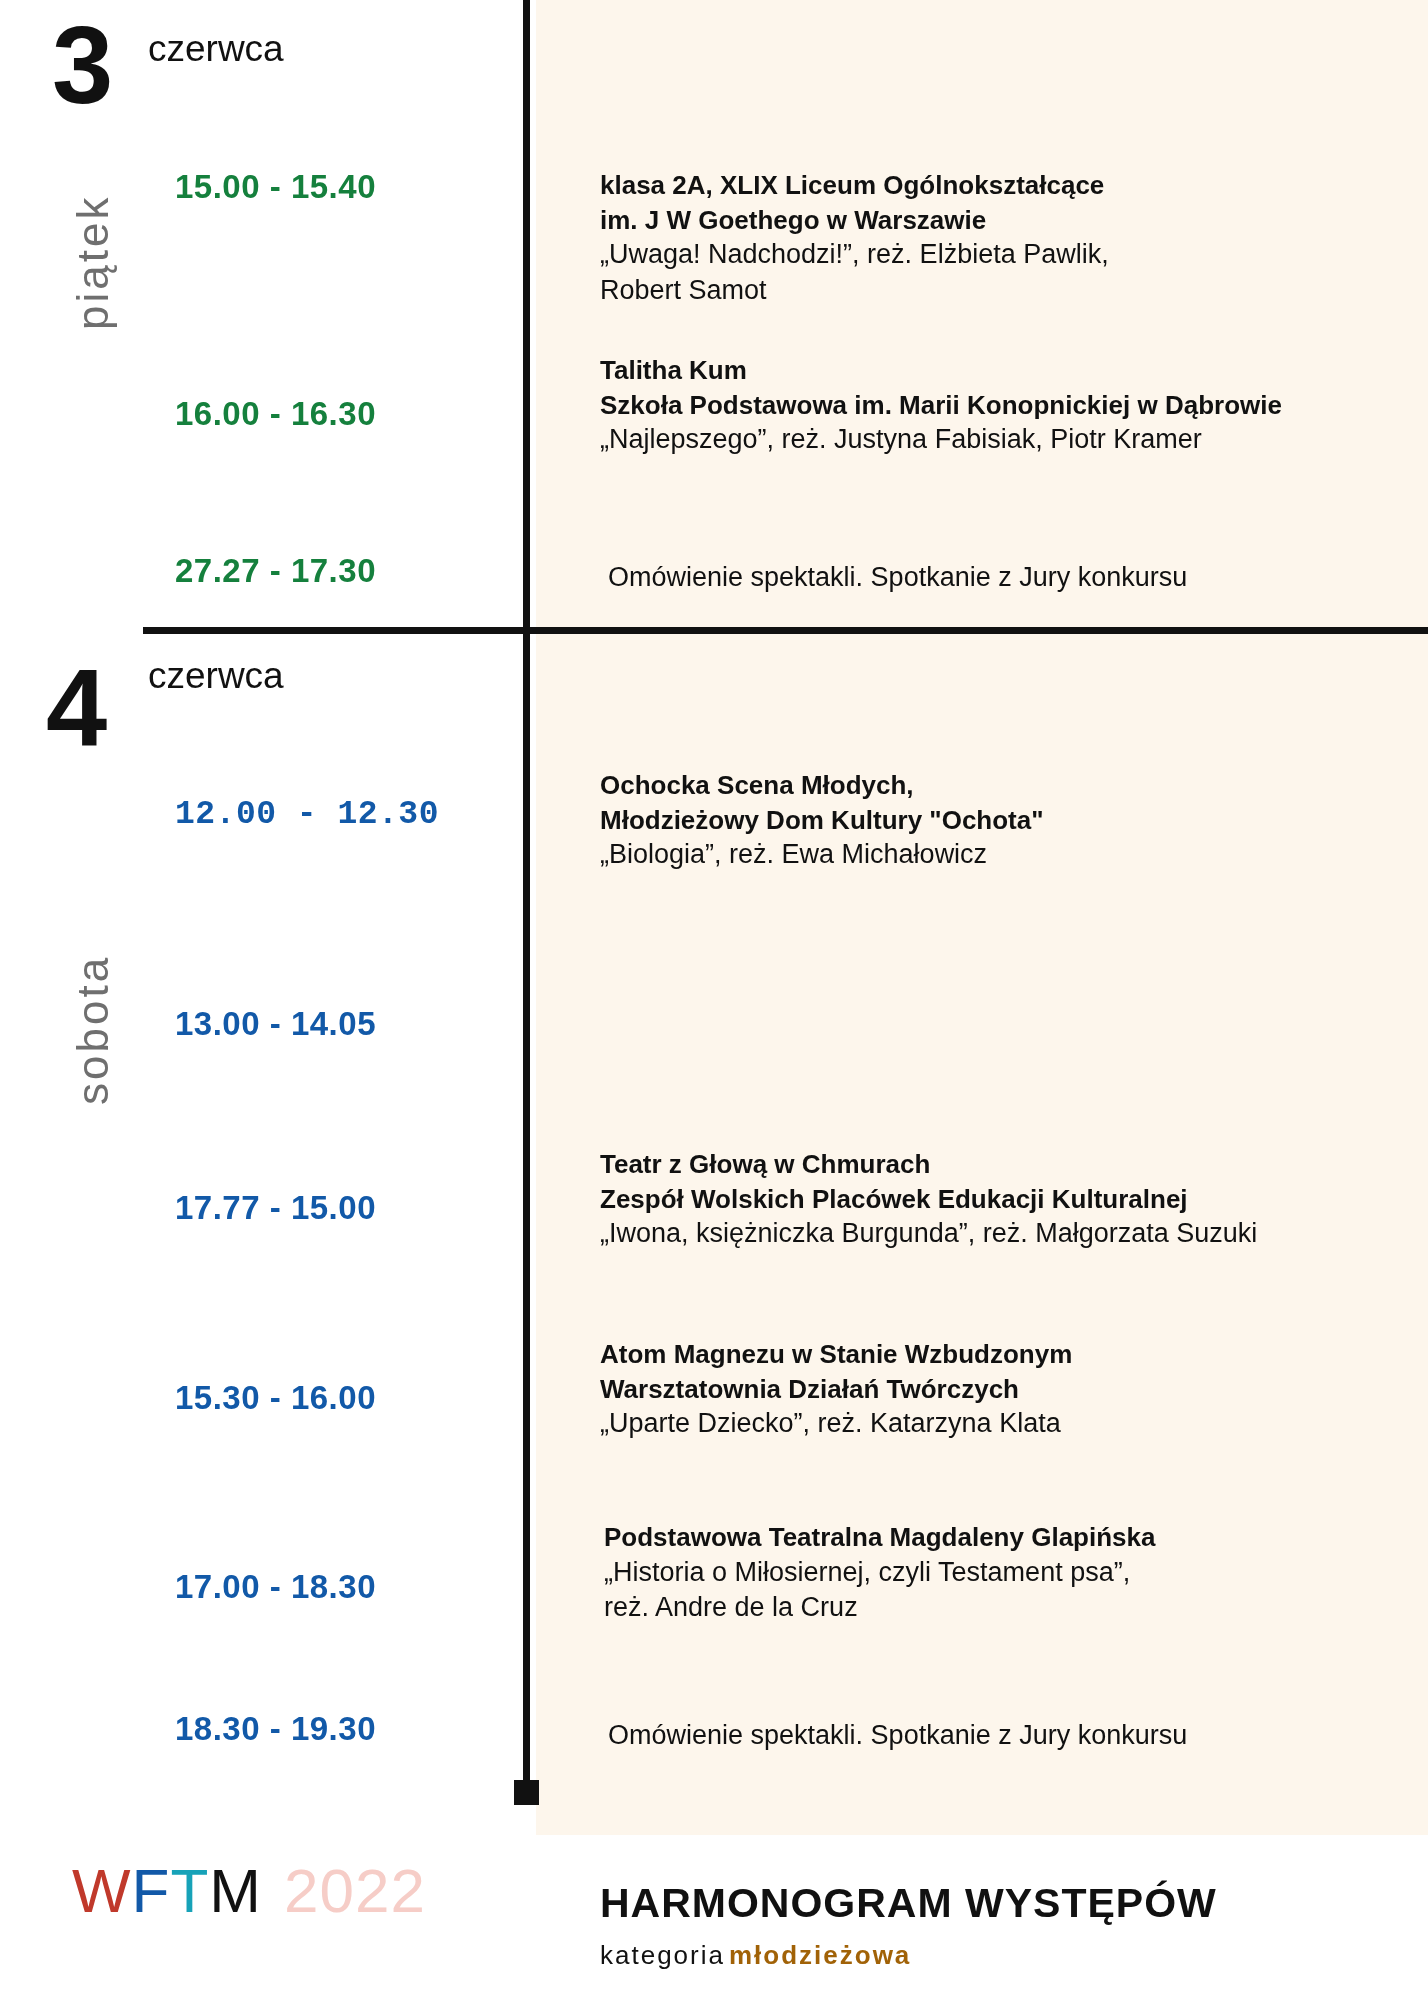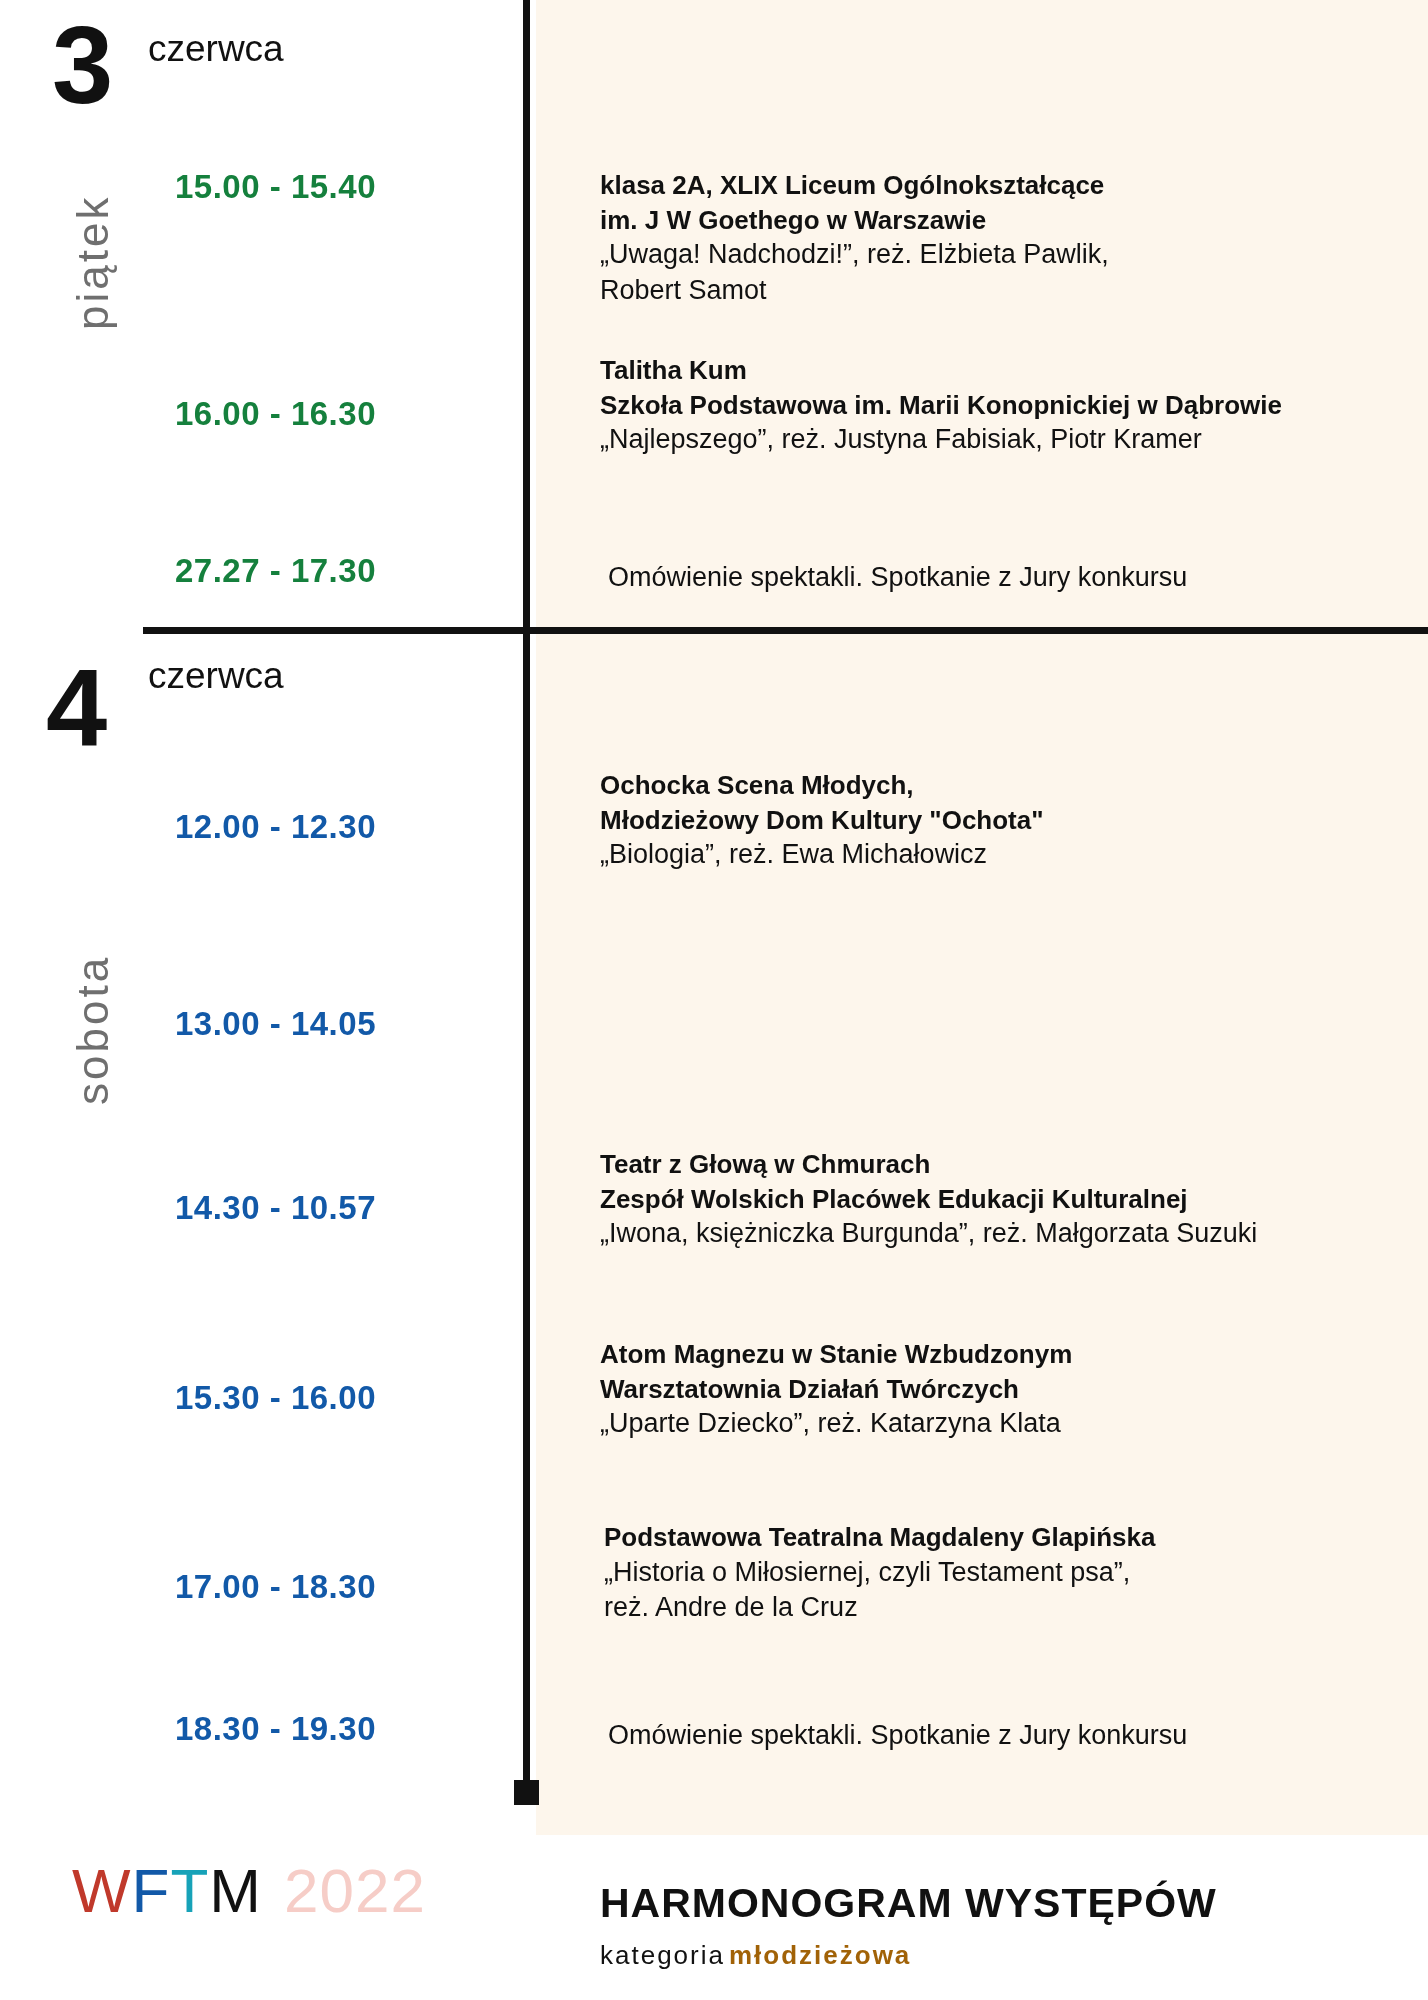--- a/index.html
+++ b/index.html
@@ -209,35 +209,35 @@
   </div>
 </div>
 
 <div class="day">
   <div class="day-number d2-num">4</div>
   <div class="day-month d2-month">czerwca</div>
   <div class="day-weekday d2-weekday">sobota</div>
 </div>
 
 <div class="row" style="top:768px;">
-  <div class="time blue" style="top:40px;">12.00  - 12.30</div>
+  <div class="time blue" style="top:28px;font-family:Liberation Mono, monospace;">12.00  - 12.30</div>
   <div class="detail">
     <p class="group">Ochocka Scena Młodych,<br>Młodzieżowy Dom Kultury "Ochota"</p>
     <p class="play">„Biologia”, reż. Ewa Michałowicz</p>
   </div>
 </div>
 
 <div class="row" style="top:963px;">
   <div class="time blue" style="top:42px;">13.00 - 14.05</div>
   <div class="detail">
   </div>
 </div>
 
 <div class="row" style="top:1147px;">
-  <div class="time blue" style="top:42px;">14.30 - 10.57</div>
+  <div class="time blue" style="top:42px;">17.77 - 15.00</div>
   <div class="detail">
     <p class="group">Teatr z Głową w Chmurach<br>Zespół Wolskich Placówek Edukacji Kulturalnej</p>
     <p class="play">„Iwona, księżniczka Burgunda”, reż. Małgorzata Suzuki</p>
   </div>
 </div>
 
 <div class="row" style="top:1337px;">
   <div class="time blue" style="top:42px;">15.30 - 16.00</div>
   <div class="detail">
     <p class="group">Atom Magnezu w Stanie Wzbudzonym<br>Warsztatownia Działań Twórczych</p>

